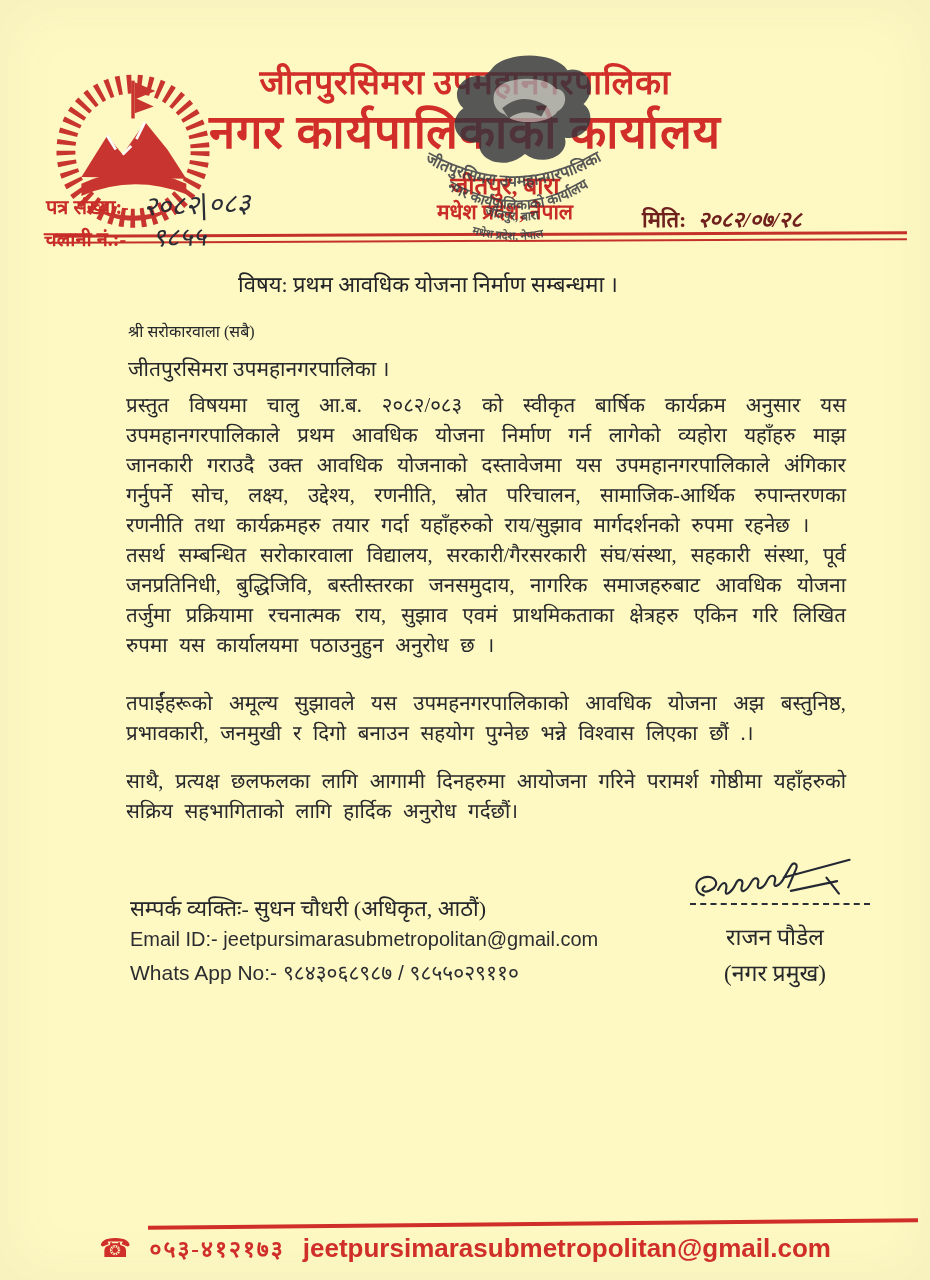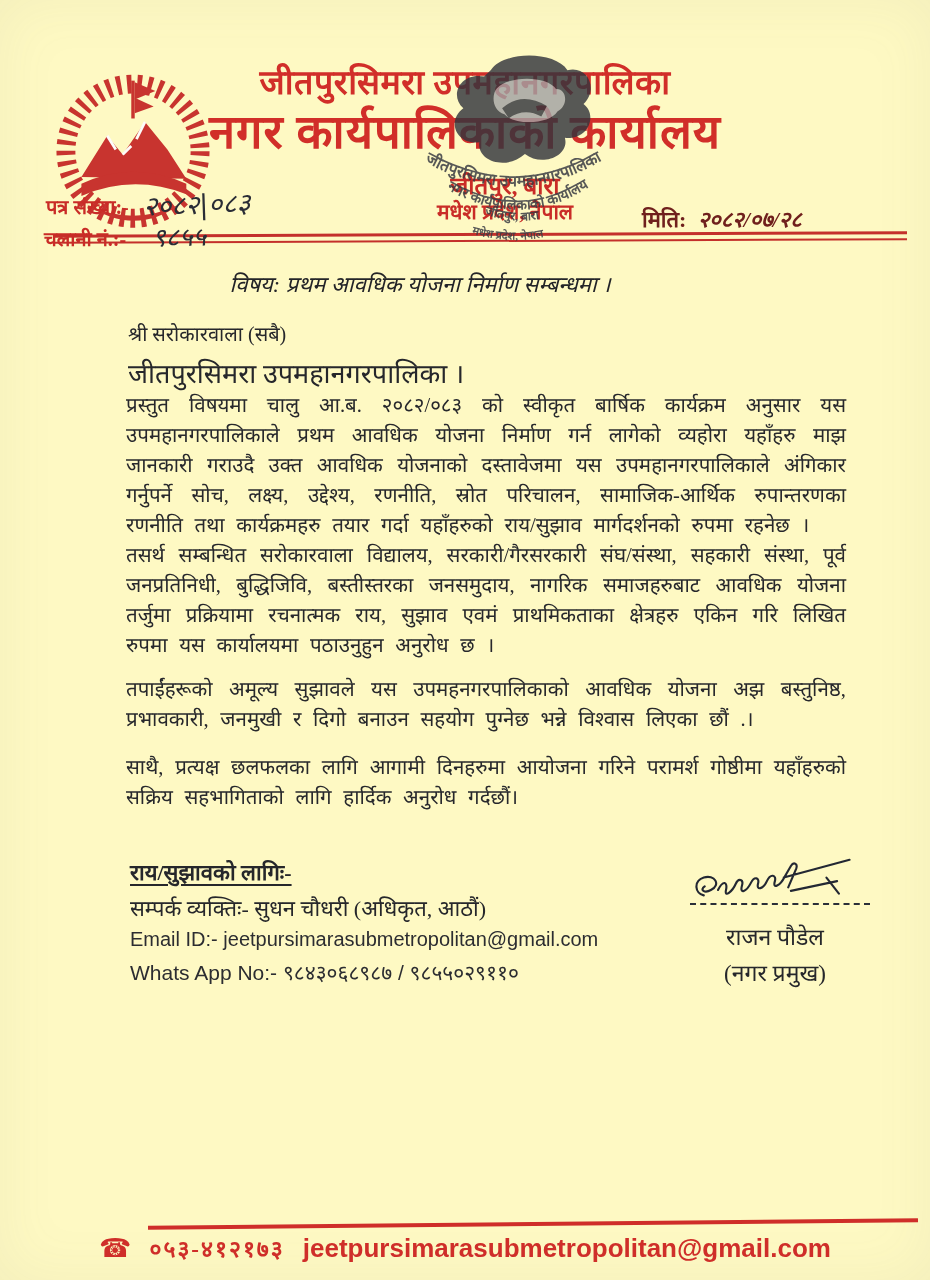--- a/index.html
+++ b/index.html
@@ -28,27 +28,27 @@
   .ref-row{top:185px;left:46px;z-index:3;}
   .ref-val{font-size:27px;transform:rotate(-2deg);display:inline-block;margin-left:10px;}
   .disp-row{top:218px;left:44px;z-index:3;}
   .disp-val{font-size:26px;transform:rotate(-1deg);display:inline-block;margin-left:22px;}
   .date-row{top:203px;left:620px;z-index:3;font-size:22px;color:#70201d;font-weight:bold;margin-left:22px;}
   .date-val{font-style:italic;margin-left:6px;}
   .rule-top{top:233px;left:55px;width:852px;height:4px;
         border-top:3px solid #c4302b;border-bottom:2px solid #c4302b;
         transform:rotate(-.25deg);z-index:0;}
   
-  .subject{top:268px;left:8px;width:824px;text-align:center;font-size:22px;color:#232428;font-style:italic;}
-  .addr1{top:320px;left:128px;font-size:20px;}
-  .addr2{top:354px;left:128px;font-size:27px;}
+  .subject{top:268px;left:16px;width:824px;text-align:center;font-size:22px;color:#232428;}
+  .addr1{top:320px;left:128px;font-size:16px;}
+  .addr2{top:354px;left:128px;font-size:21px;}
   .flow{top:390px;left:126px;width:720px;font-size:20.5px;line-height:30px;
         text-align:justify;word-spacing:.32em;color:#27282c;}
   .flow p{margin:0;}
-  .flow p.gap1{margin-top:14px;}
+  .flow p.gap1{margin-top:28px;}
   .flow p.gap2{margin-top:18px;}
   
   .c-head{top:856px;left:130px;font-size:22px;font-weight:bold;
         text-decoration:underline;text-underline-offset:4px;}
   .c-person{top:892px;left:130px;font-size:22px;}
   .c-email{top:928px;left:130px;font-size:20px;
         font-family:"Liberation Sans","DejaVu Sans",sans-serif;color:#2c2d31;}
   .c-whats{top:958px;left:130px;font-size:21px;
         font-family:"Liberation Sans","DejaVu Sans",sans-serif;color:#2c2d31;}
   
@@ -132,21 +132,20 @@
   <div class="abs addr1">श्री सरोकारवाला (सबै)</div>
   <div class="abs addr2">जीतपुरसिमरा उपमहानगरपालिका ।</div>
 
   <div class="abs flow">
     <p>प्रस्तुत विषयमा चालु आ.ब. २०८२/०८३ को स्वीकृत बार्षिक कार्यक्रम अनुसार यस उपमहानगरपालिकाले प्रथम आवधिक योजना निर्माण गर्न लागेको व्यहोरा यहाँहरु माझ जानकारी गराउदै उक्त आवधिक योजनाको दस्तावेजमा यस उपमहानगरपालिकाले अंगिकार गर्नुपर्ने सोच, लक्ष्य, उद्देश्य, रणनीति, स्रोत परिचालन, सामाजिक-आर्थिक रुपान्तरणका रणनीति तथा कार्यक्रमहरु तयार गर्दा यहाँहरुको राय/सुझाव मार्गदर्शनको रुपमा रहनेछ ।</p>
     <p>तसर्थ सम्बन्धित सरोकारवाला विद्यालय, सरकारी/गैरसरकारी संघ/संस्था, सहकारी संस्था, पूर्व जनप्रतिनिधी, बुद्धिजिवि, बस्तीस्तरका जनसमुदाय, नागरिक समाजहरुबाट आवधिक योजना तर्जुमा प्रक्रियामा रचनात्मक राय, सुझाव एवमं प्राथमिकताका क्षेत्रहरु एकिन गरि लिखित रुपमा यस कार्यालयमा पठाउनुहुन अनुरोध छ ।</p>
     <p class="gap1">तपाईंहरूको अमूल्य सुझावले यस उपमहनगरपालिकाको आवधिक योजना अझ बस्तुनिष्ठ, प्रभावकारी, जनमुखी र दिगो बनाउन सहयोग पुग्नेछ भन्ने विश्वास लिएका छौं .।</p>
     <p class="gap2">साथै, प्रत्यक्ष छलफलका लागि आगामी दिनहरुमा आयोजना गरिने परामर्श गोष्ठीमा यहाँहरुको सक्रिय सहभागिताको लागि हार्दिक अनुरोध गर्दछौं।</p>
   </div>
 
-  <div class="abs c-head">राय/सुझावको लागिः-</div>
   <div class="abs c-email">Email ID:- jeetpursimarasubmetropolitan@gmail.com</div>
   <div class="abs c-person">सम्पर्क व्यक्तिः- सुधन चौधरी (अधिकृत, आठौं)</div>
   <div class="abs c-whats">Whats App No:- ९८४३०६८९८७ / ९८५५०२९११०</div>
 
   <svg class="abs sig-scribble" viewBox="0 0 220 90" aria-hidden="true">
     <path d="M22,60 c-10,-2 -12,-16 0,-20 c12,-4 20,8 8,14 c-7,4 -13,0 -7,-4
              M38,54 c6,-12 11,-9 9,0 c-2,9 7,2 11,-7 c3,-7 9,-5 7,2 c-3,10 5,7 10,-3
              c4,-8 10,-6 8,1 c-2,8 6,6 10,-3 c4,-9 11,-7 9,0 c-3,10 6,5 11,-5 l7,-12
              c3,-5 8,-3 6,3 l-9,21
              M112,40 L186,20 M120,55 L172,44 M160,40 l14,18" stroke="#232833" stroke-width="2.4" fill="none" stroke-linecap="round"></path>

